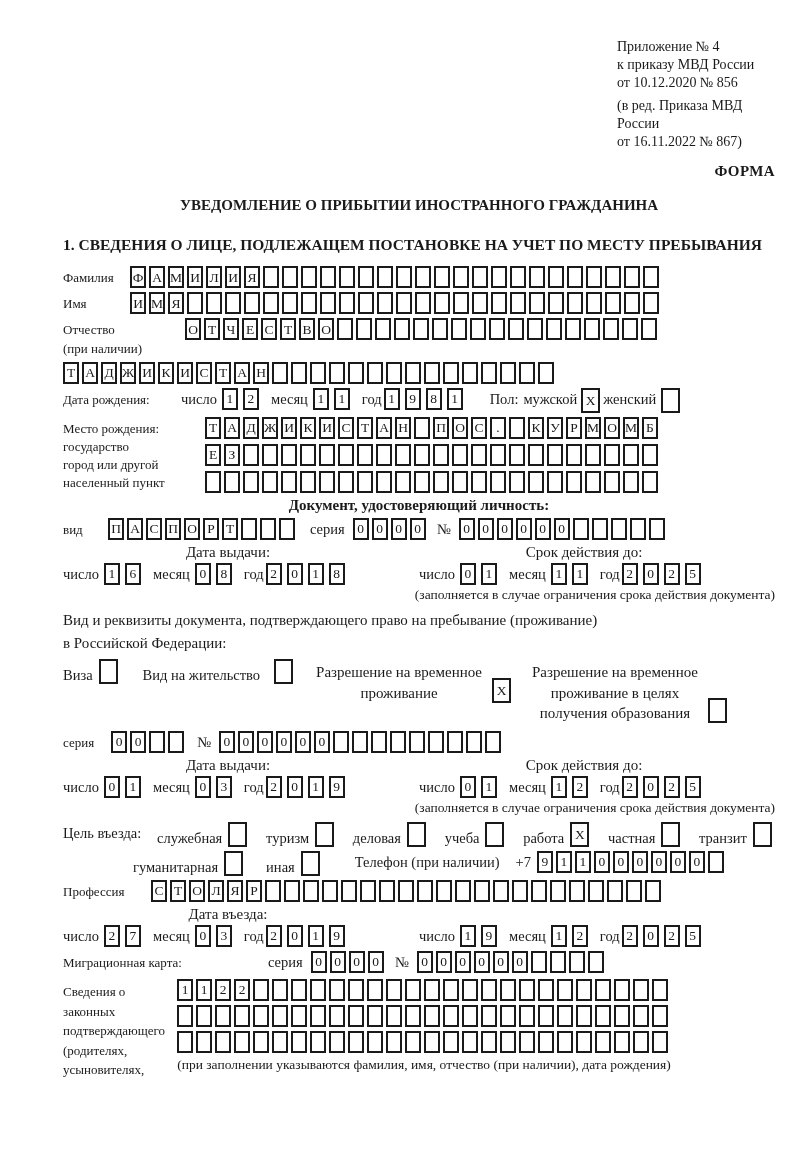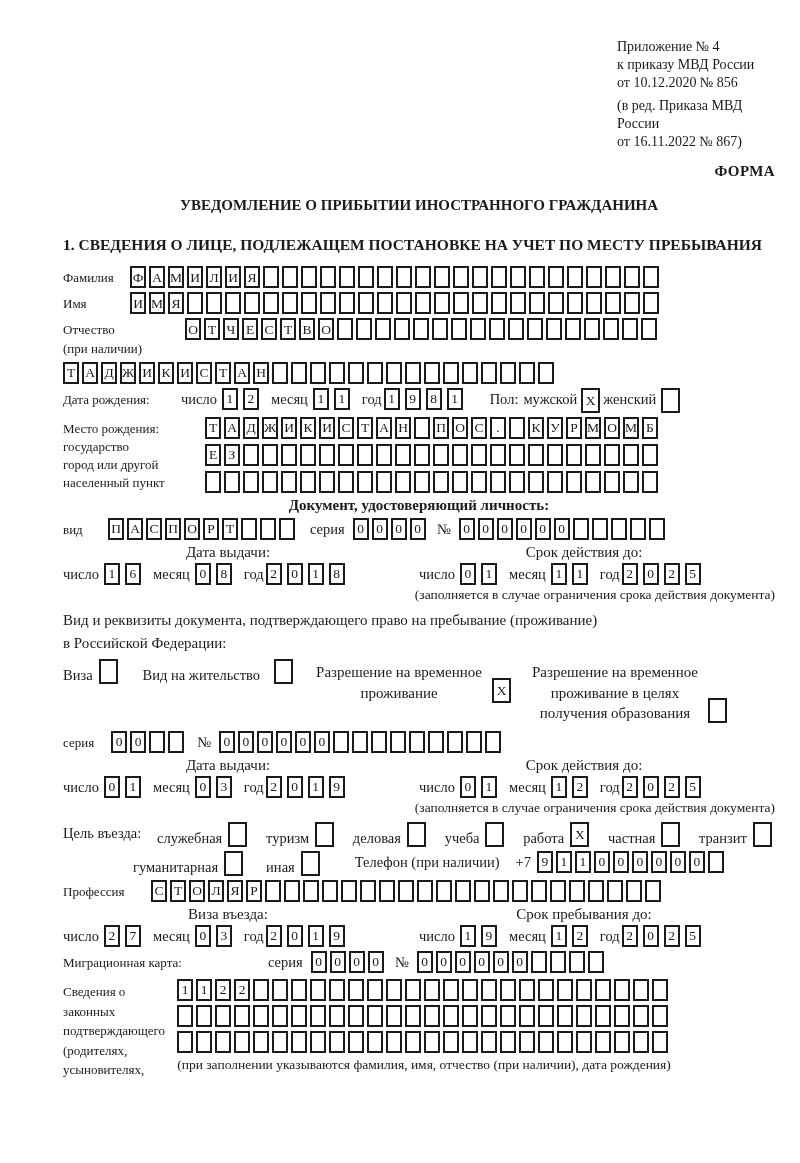--- a/index.html
+++ b/index.html
@@ -618,22 +618,21 @@
         <span class="cbox"></span>
         <span class="cbox"></span>
         <span class="cbox"></span>
         <span class="cbox"></span>
         <span class="cbox"></span>
         <span class="cbox"></span>
       </span>
   </div>
 
   <div class="dhead">
-    <span class="dh-l">Виза въезда:</span>
-    <span class="dh-r">Срок пребывания до:</span>
+    <span class="dh-l">Дата въезда:</span>
   </div>
   <div class="drow">
     <span class="lgrp dg">
       <span class="t">число</span>
       <span class="cells dgc">
           <span class="cbox">2</span>
           <span class="cbox">7</span>
         </span>
       <span class="t">месяц</span>
       <span class="cells dgc">

